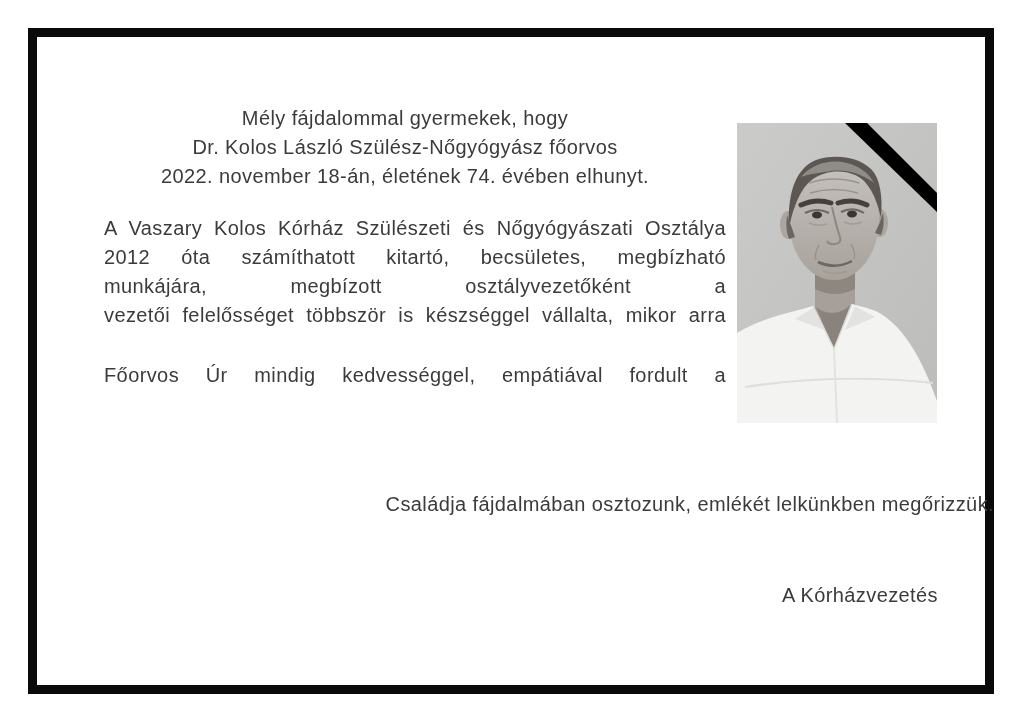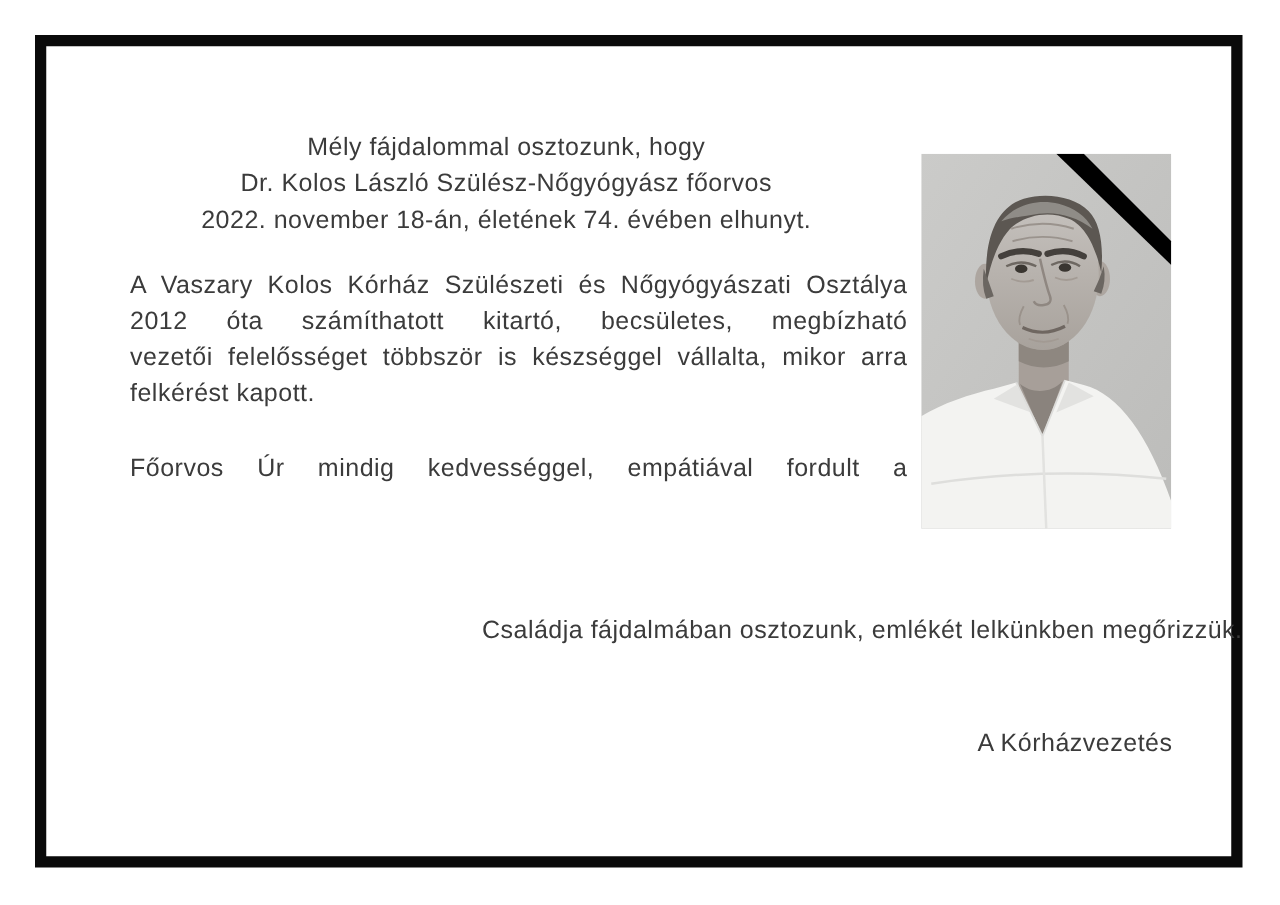--- a/index.html
+++ b/index.html
@@ -66,30 +66,30 @@
   .photo svg { display: block; }
 </style>
 </head>
 <body>
 
 <div class="page">
 
   <div class="frame"></div>
 
   <div class="textblock heading">
-      <div class="line">Mély fájdalommal osztozunk, hogy</div>
+      <div class="line">Mély fájdalommal gyermekek, hogy</div>
       <div class="line">Dr. Kolos László Szülész-Nőgyógyász főorvos</div>
       <div class="line last">2022. november 18-án, életének 74. évében elhunyt.</div>
     </div>
 
   <div class="textblock para para-career justify">
       <div class="line">A Vaszary Kolos Kórház Szülészeti és Nőgyógyászati Osztálya</div>
       <div class="line">2012 óta számíthatott kitartó, becsületes, megbízható</div>
+      <div class="line">munkájára,&nbsp;megbízott osztályvezetőként a</div>
       <div class="line">vezetői felelősséget többször is készséggel vállalta, mikor arra</div>
-      <div class="line last">felkérést kapott.</div>
     </div>
 
   <div class="textblock para para-tribute justify">
       <div class="line">Főorvos Úr mindig kedvességgel, empátiával fordult a</div>
     </div>
 
   <div class="textblock closing">Családja fájdalmában osztozunk, emlékét lelkünkben megőrizzük.</div>
 
   <div class="textblock signature">A Kórházvezetés</div>
 

